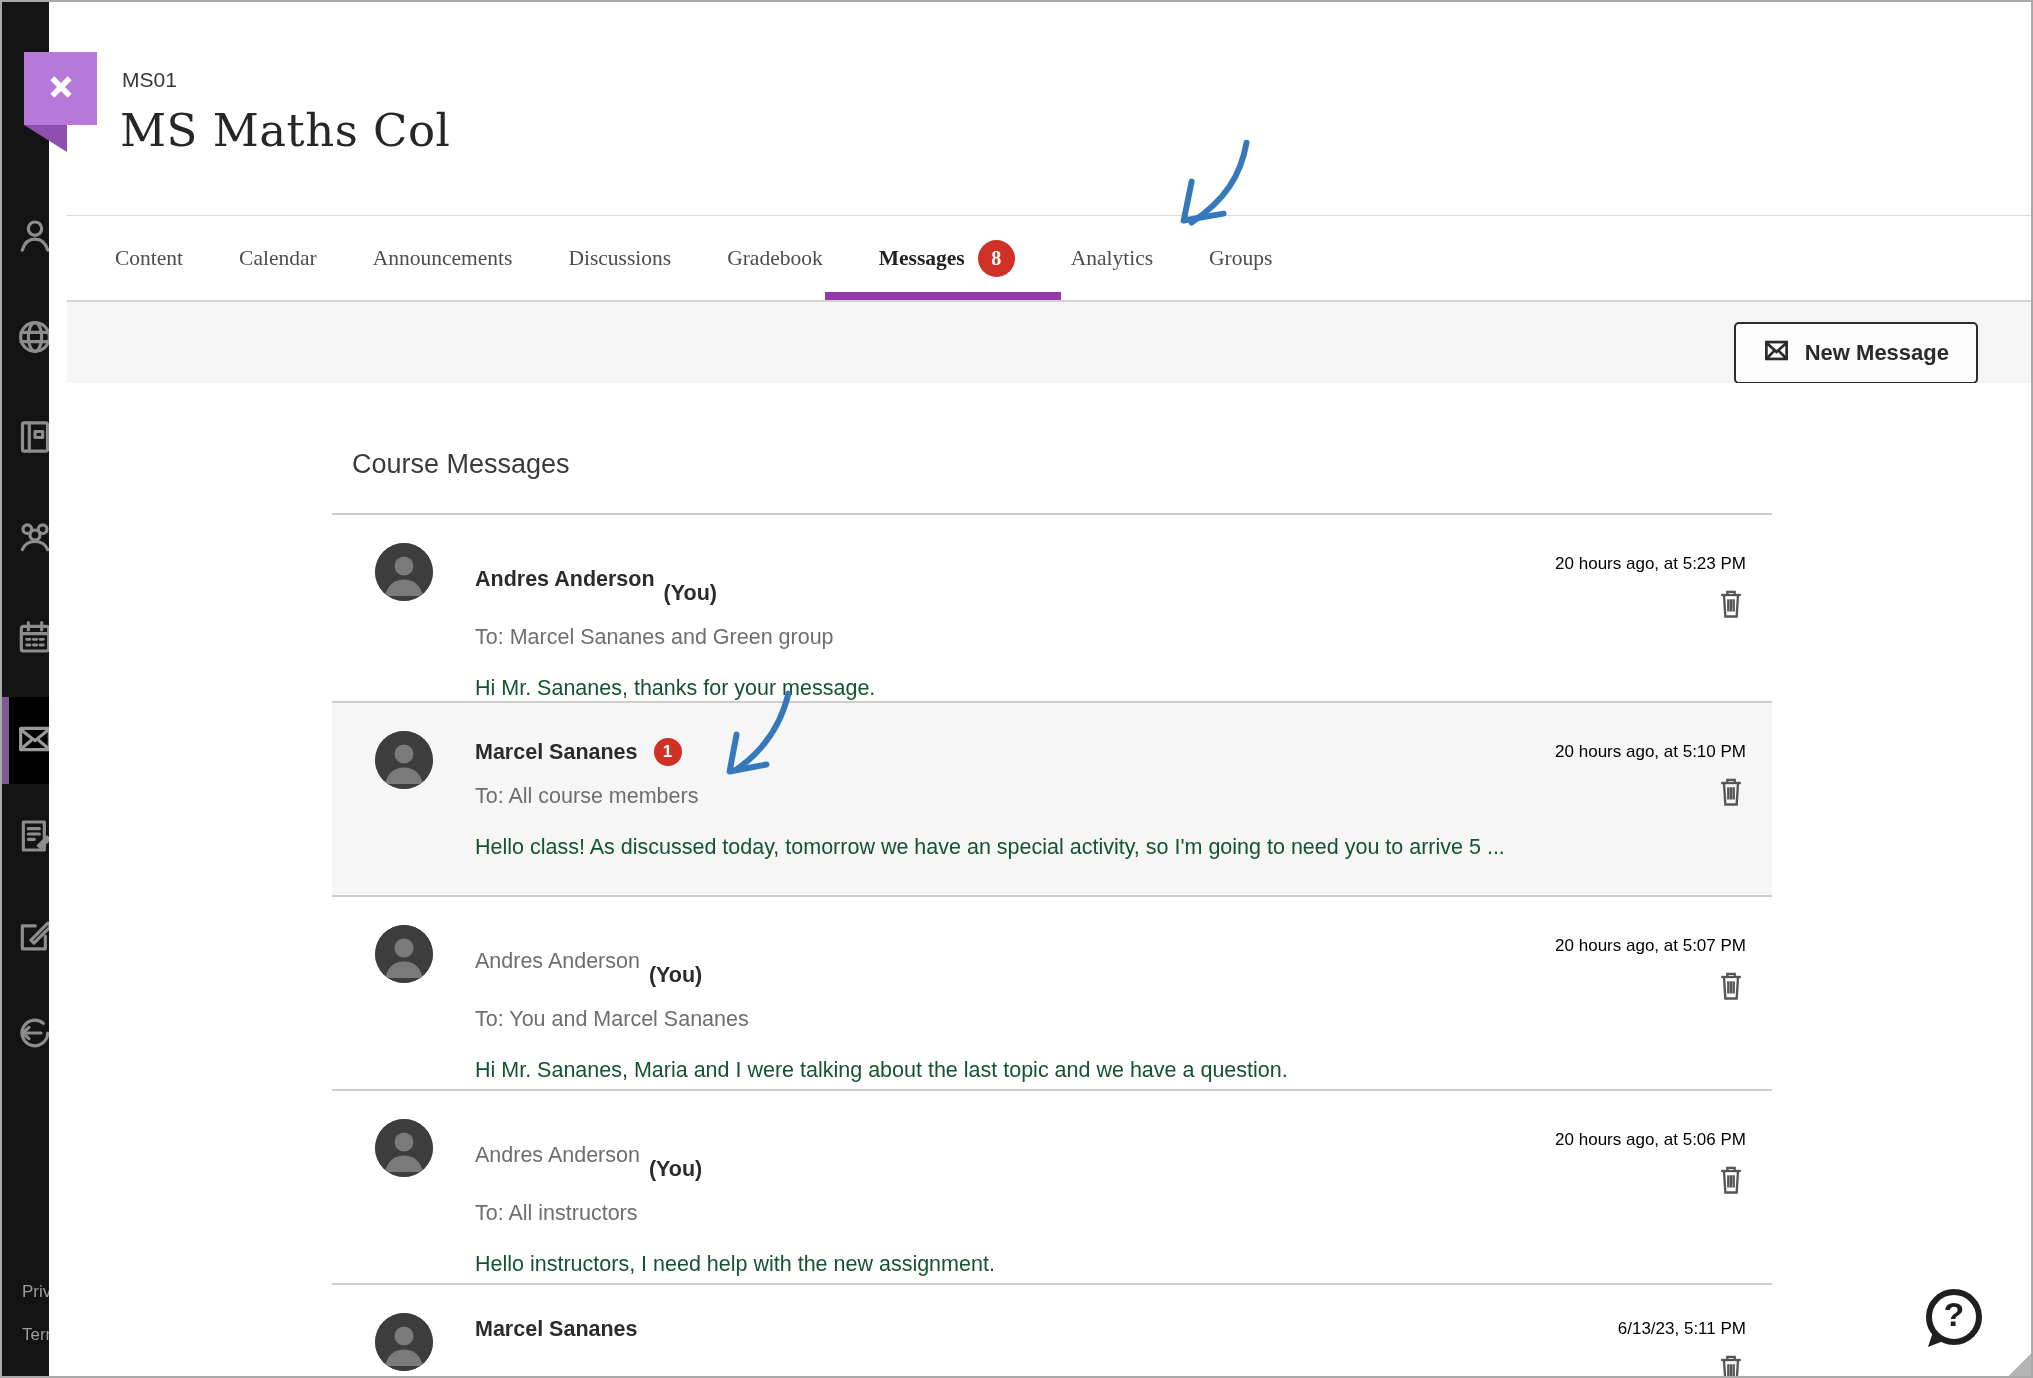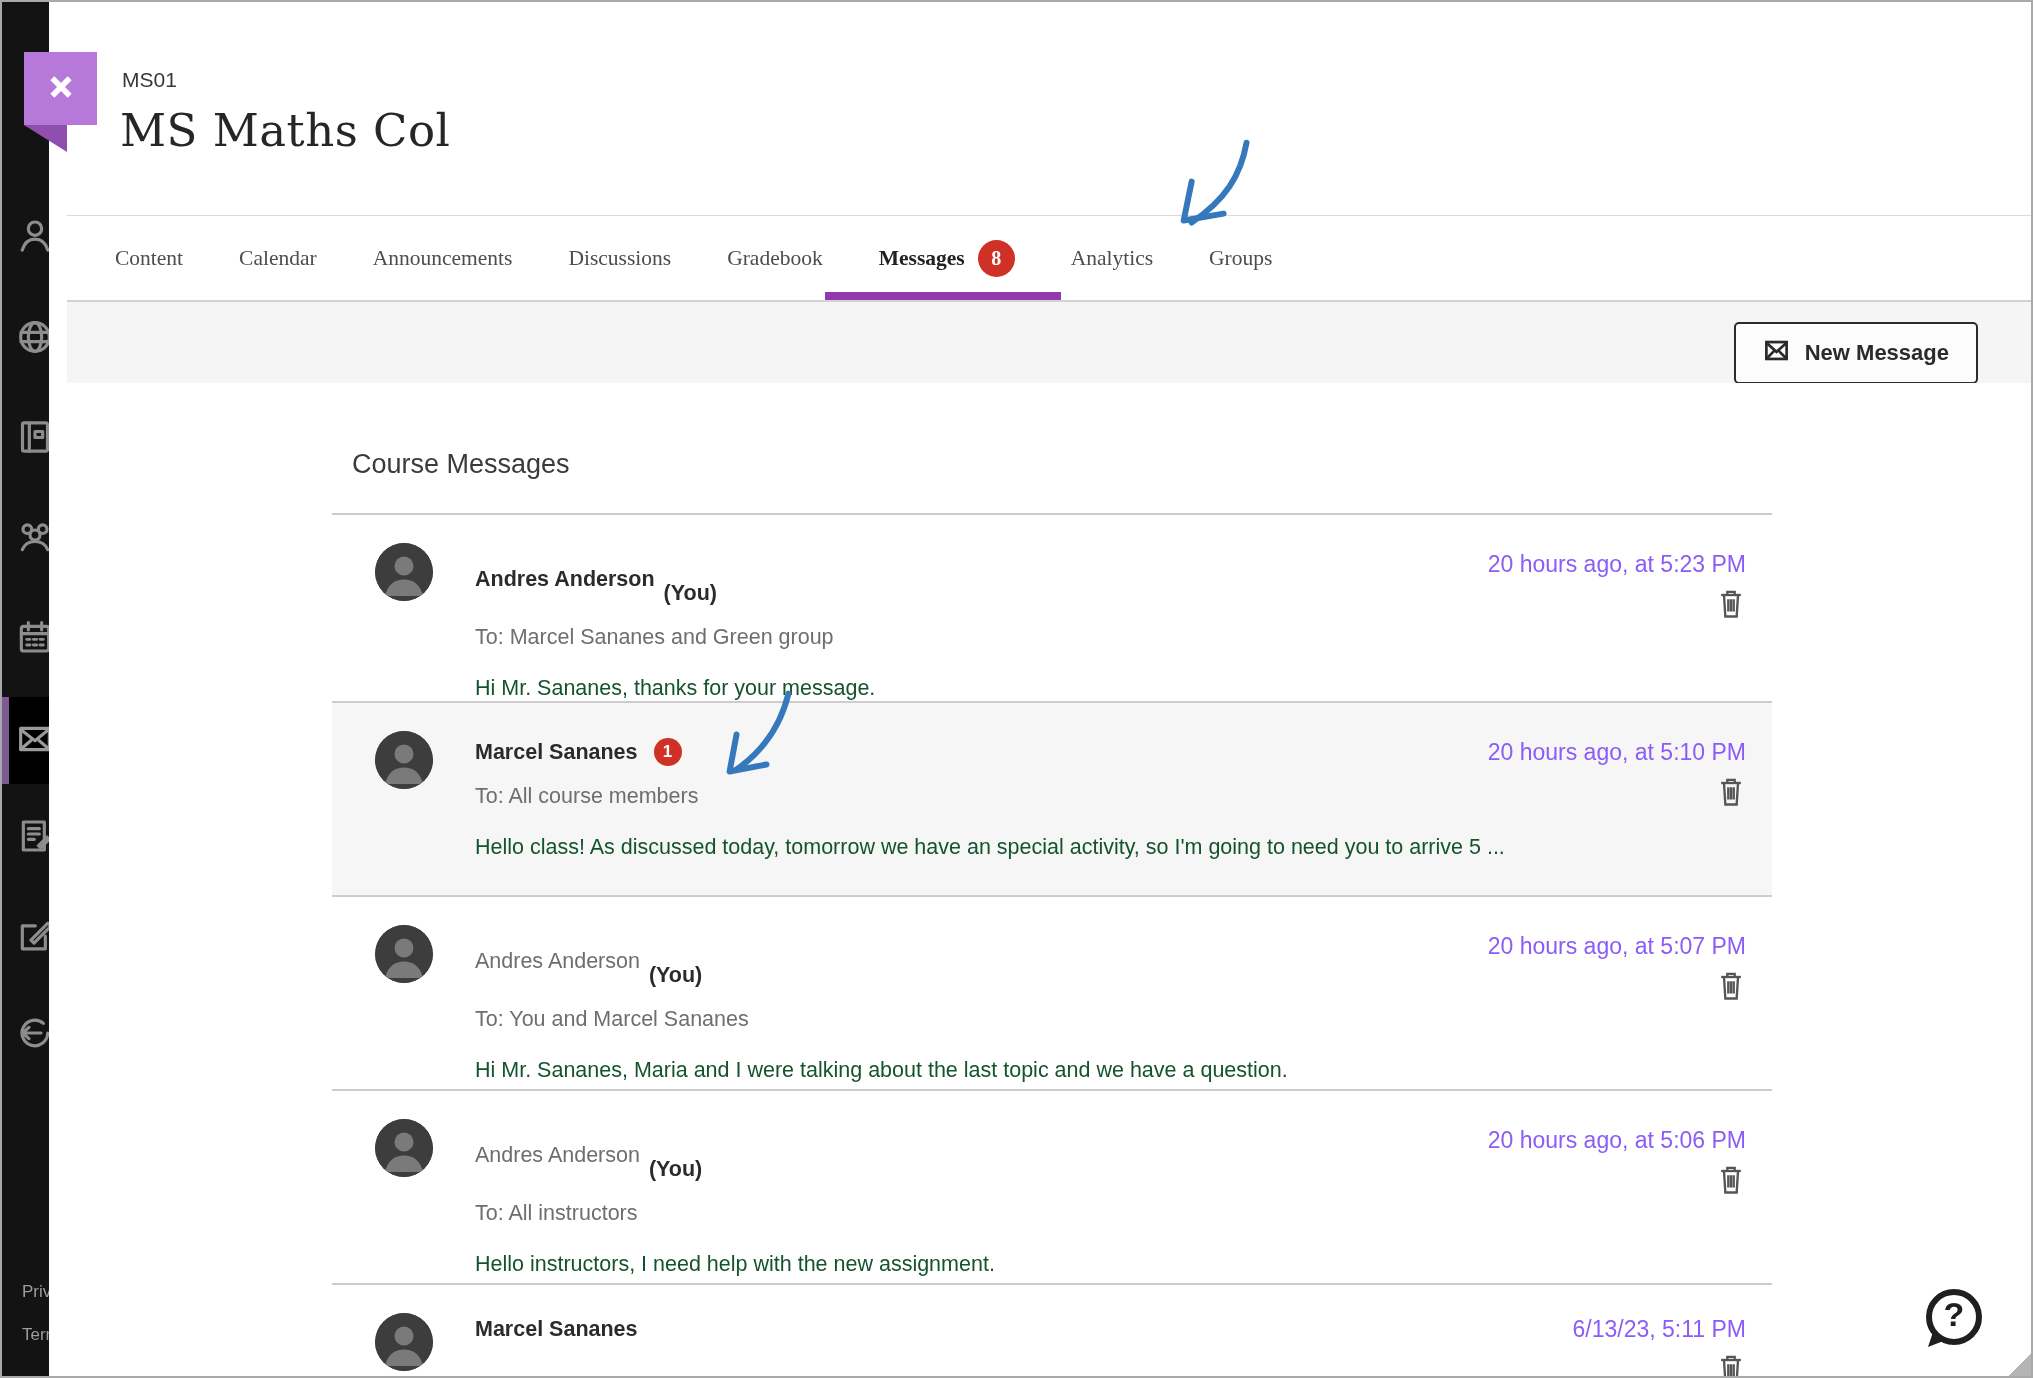--- a/index.html
+++ b/index.html
@@ -120,21 +120,21 @@
   .unread-badge{
     display:inline-flex;align-items:center;justify-content:center;
     width:28px;height:28px;border-radius:50%;background:#cf3126;color:#fff;
     font-size:17px;font-weight:700;margin-left:7px;
   }
   .to-line{margin-top:14px;line-height:30px;font-size:21.5px;color:#6e6e6e;}
   .preview{margin-top:21px;line-height:30px;font-size:21.5px;color:#14532d;
     white-space:nowrap;overflow:hidden;}
   .row-right{position:absolute;right:26px;top:34px;text-align:right;}
   .row.partial .row-right{top:29px;}
-  .timestamp{font-size:23px;color:#8b5cf6;line-height:30px;white-space:nowrap;}
+  .timestamp{font-size:17px;color:#000000;line-height:30px;white-space:nowrap;}
   .trash{
     background:none;border:none;padding:0;margin:8px 0 0 auto;display:block;
     width:30px;height:32px;color:#555;cursor:pointer;
   }
   .trash svg{width:30px;height:32px;}
 
   
   .arrows{position:absolute;inset:0;z-index:50;pointer-events:none;}
 
   

